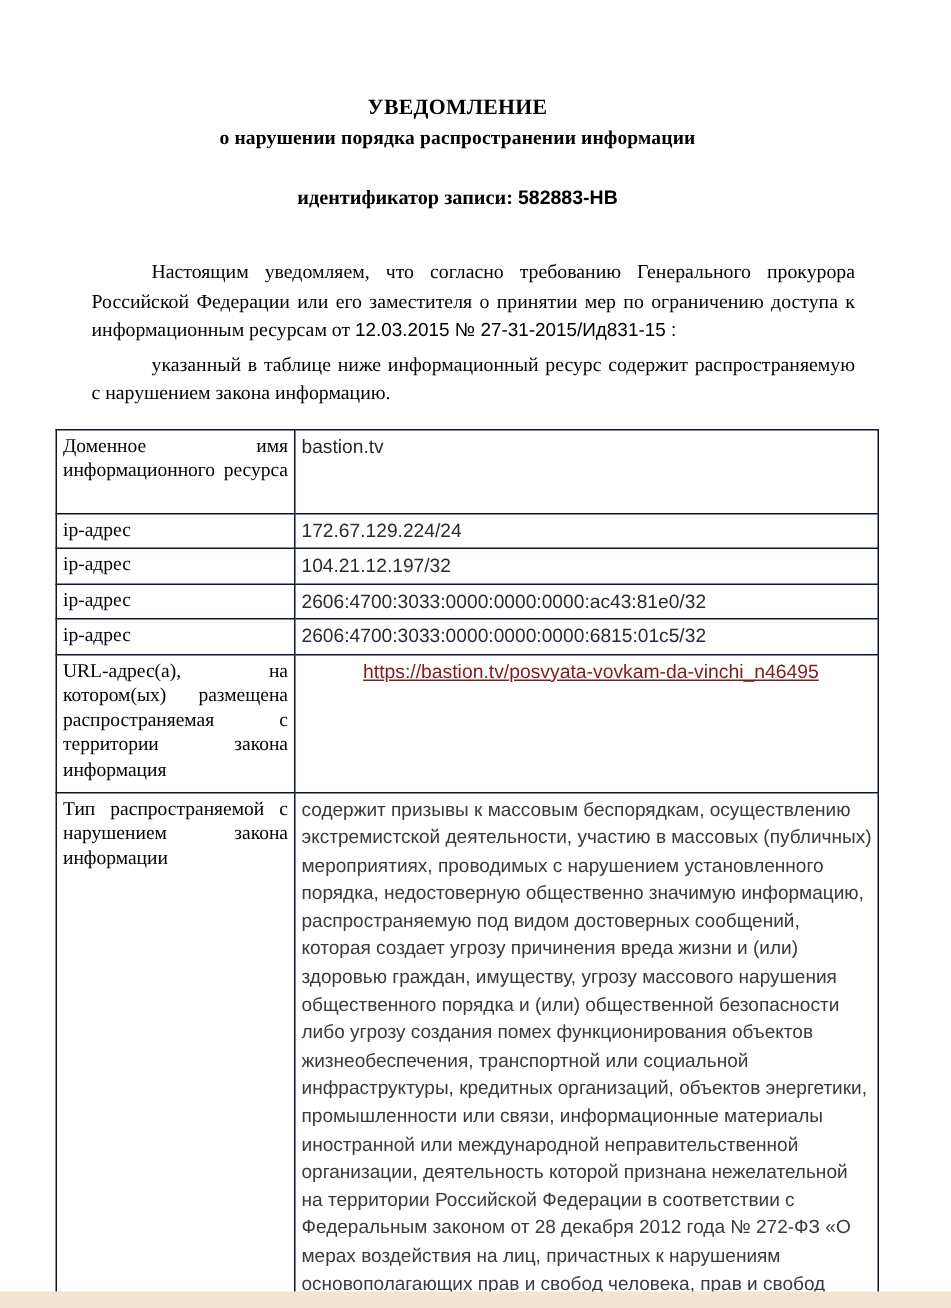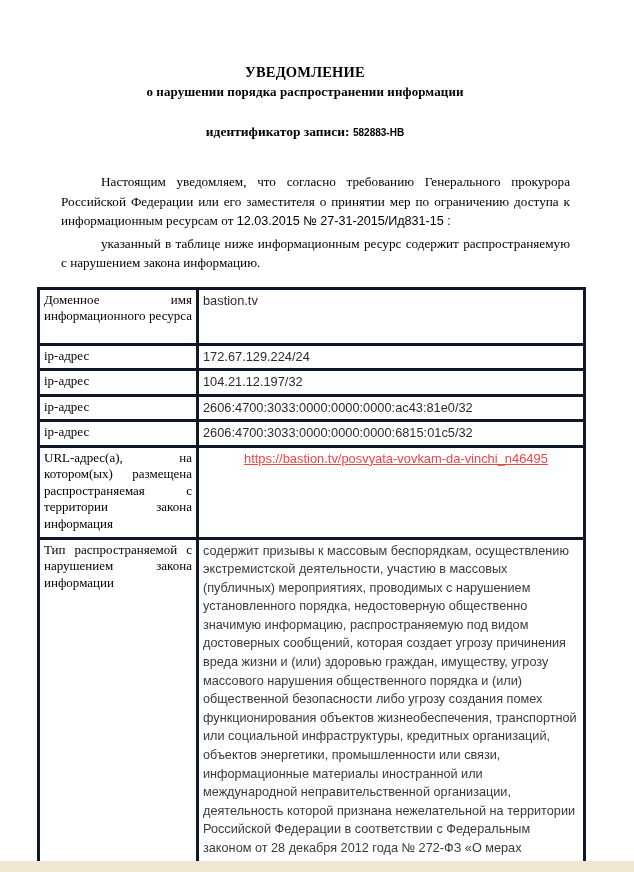--- a/index.html
+++ b/index.html
@@ -46,21 +46,21 @@
   }
   .doc-record-id {
     margin-top: 22px;
     font-weight: bold;
     font-size: 13.5px;
     line-height: 18px;
   }
   .doc-record-id .sans-part {
     font-family: "Liberation Sans", "DejaVu Sans", sans-serif;
     font-weight: bold;
-    font-size: 10px;
+    font-size: 13px;
   }
 
   
   .intro {
     margin-top: 30px;
     padding: 0 40px 0 37px;
     margin-left: 24px;
   }
   .intro p {
     margin: 0 0 0 0;
@@ -82,21 +82,21 @@
   .tbl-wrap {
     margin-top: 14px;
     padding: 0 48px 0 37px;
   }
   table.notice-table {
     width: 549px;
     border-collapse: collapse;
     table-layout: fixed;
   }
   table.notice-table td {
-    border: 3px solid #0f172a;
+    border: 1px solid #0f172a;
     vertical-align: top;
     padding: 2px 4px 3px 4px;
   }
   td.label-cell {
     width: 159px;
     font-family: "Liberation Serif", "DejaVu Serif", serif;
     font-size: 13px;
     line-height: 16.5px;
     text-align: justify;
     text-align-last: justify;
@@ -110,21 +110,21 @@
     font-family: "Liberation Sans", "DejaVu Sans", sans-serif;
     font-size: 12.8px;
     line-height: 17.5px;
     color: #2b2b2b;
     word-break: break-word;
   }
   td.value-cell.tall-domain { height: 56px; margin-top: 48px; }
   td.value-cell.tall-url { height: 92px; }
 
   .url-link {
-    color: #ef4444;
+    color: #7f1d1d;
     text-decoration: underline;
     font-family: "Liberation Sans", "DejaVu Sans", sans-serif;
     font-size: 12.9px;
     cursor: pointer;
     padding-left: 41px;
   }
 
   .desc-text {
     font-family: "Liberation Sans", "DejaVu Sans", sans-serif;
     font-size: 12.7px;
@@ -152,21 +152,21 @@
     <div class="doc-title">УВЕДОМЛЕНИЕ</div>
     <div class="doc-subtitle">о нарушении порядка распространении информации</div>
     <div class="doc-record-id">
       <span>идентификатор записи:</span>
       <span class="sans-part">582883-НВ</span>
     </div>
   </div>
 
   <div class="intro">
     <p><span>Настоящим уведомляем, что согласно требованию Генерального прокурора Российской Федерации или его заместителя о принятии мер по ограничению доступа к информационным ресурсам от </span><span class="sans-inline">12.03.2015 № 27-31-2015/Ид831-15 :</span></p>
-    <p class="second">указанный в таблице ниже информационным ресурс содержит распространяемую с нарушением закона информацию.</p>
+    <p class="second">указанный в таблице ниже информационный ресурс содержит распространяемую с нарушением закона информацию.</p>
   </div>
 
   <div class="tbl-wrap">
     <table class="notice-table">
       <tbody>
         <tr>
           <td class="label-cell">Доменное имя информационного ресурса</td>
           <td class="value-cell tall-domain">bastion.tv</td>
         </tr>
         <tr>

